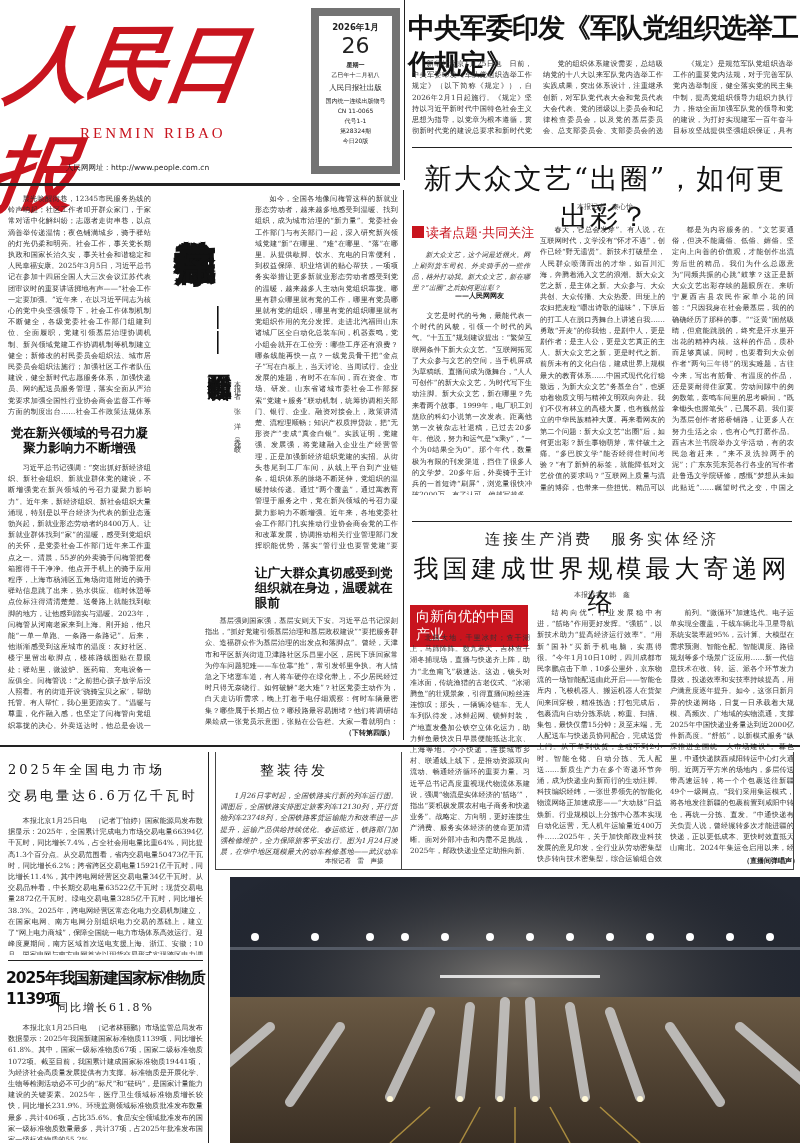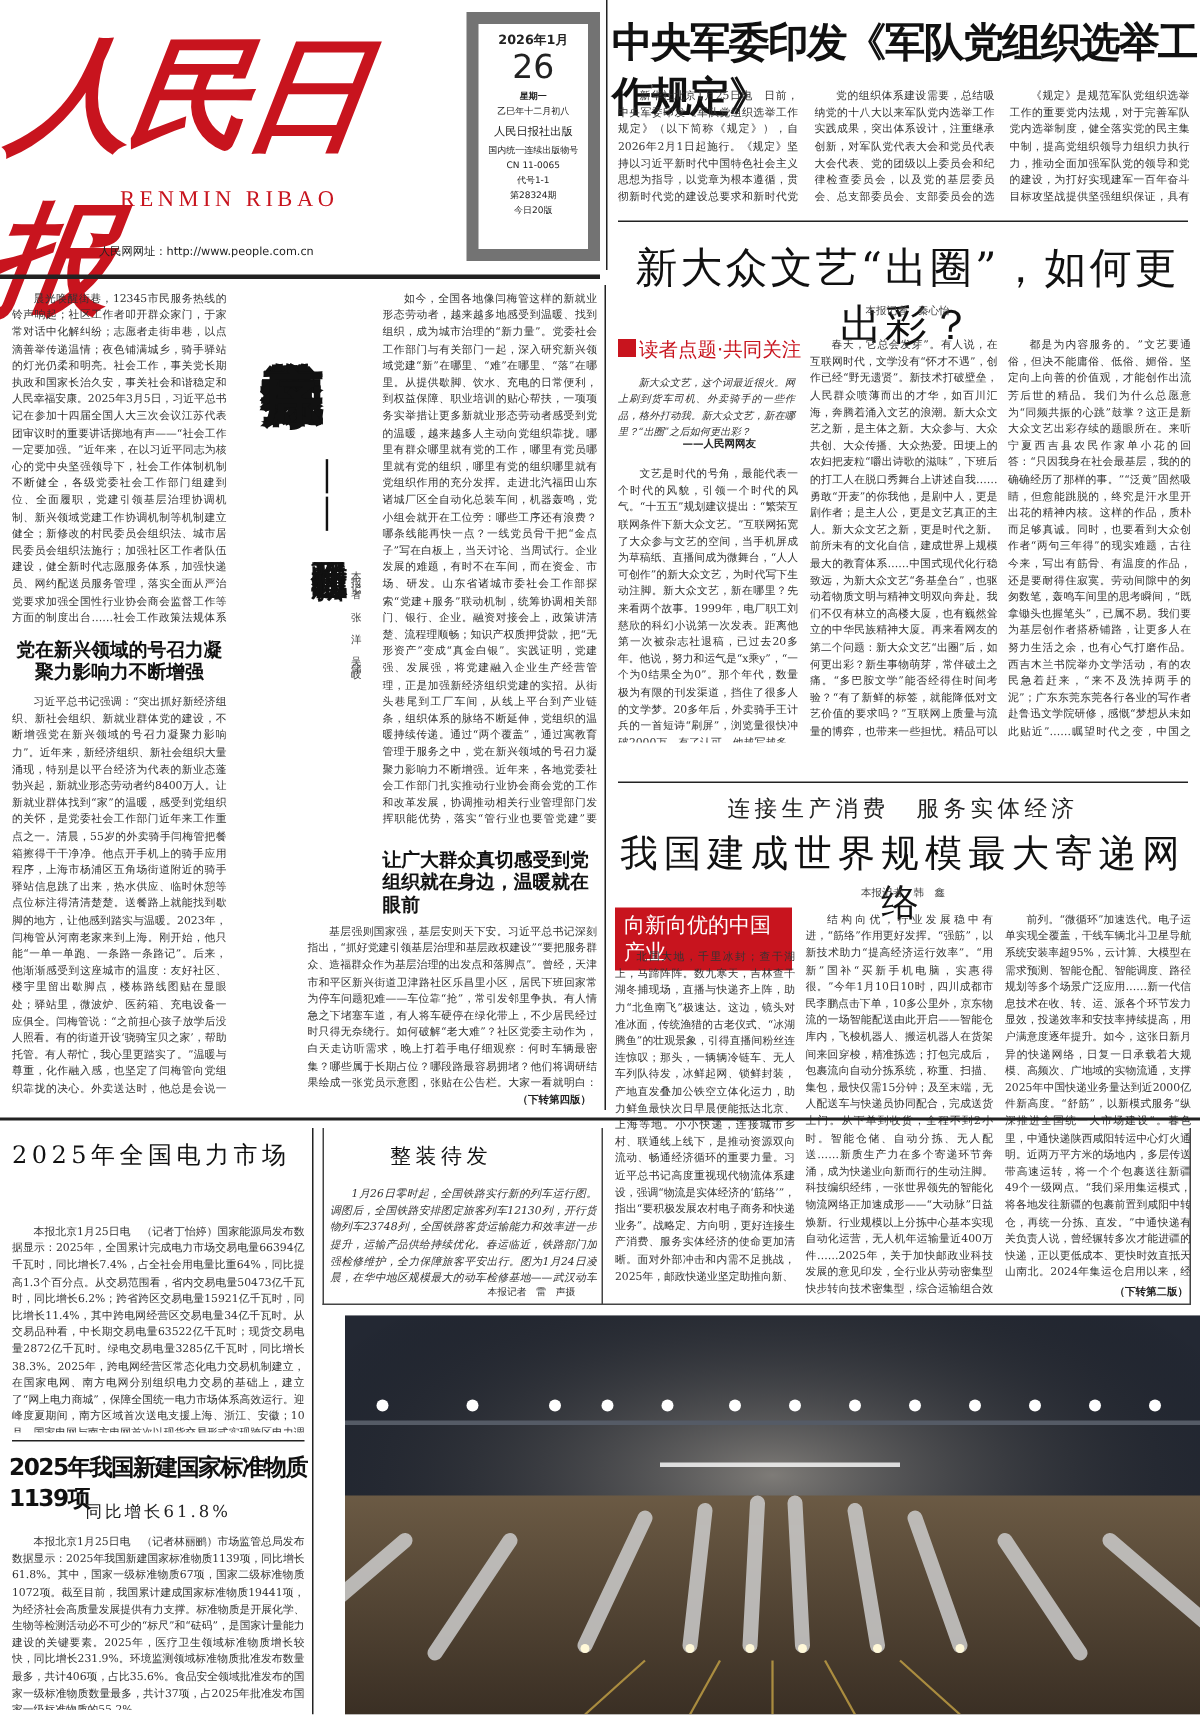--- a/index.html
+++ b/index.html
@@ -80,27 +80,28 @@
 <div class="abs sans" style="left:345px;top:728px;font-size:7px;font-weight:bold">（下转第四版）</div>
 <div class="rule" style="left:403px;top:190px;width:1px;height:550px"></div>
 
 <div class="abs" style="left:412px;top:530px;width:380px;text-align:center;font-size:15px;letter-spacing:3px;color:#222">连接生产消费　服务实体经济</div>
 <div class="abs" style="left:412px;top:552px;width:380px;text-align:center;font-size:25px;letter-spacing:4px;color:#111">我国建成世界规模最大寄递网络</div>
 <div class="abs" style="left:412px;top:590px;width:380px;text-align:center;font-size:7px;color:#444">本报记者　韩　鑫</div>
 <div class="abs kicker-red" style="left:410px;top:605px;width:118px">向新向优的中国产业</div>
 <div class="abs txt" style="left:410px;top:632px;width:120px;height:233px;overflow:hidden">北国大地，千里冰封；查干湖上，马蹄阵阵。数九寒天，吉林查干湖冬捕现场，直播与快递齐上阵，助力“北鱼南飞”极速达。这边，镜头对准冰面，传统渔猎的古老仪式、“冰湖腾鱼”的壮观景象，引得直播间粉丝连连惊叹；那头，一辆辆冷链车、无人车列队待发，冰鲜起网、锁鲜封装，产地直发叠加公铁空立体化运力，助力鲜鱼最快次日早晨便能抵达北京、上海等地。小小快递，连接城市乡村、联通线上线下，是推动资源双向流动、畅通经济循环的重要力量。习近平总书记高度重视现代物流体系建设，强调“物流是实体经济的‘筋络’”，指出“要积极发展农村电子商务和快递业务”。战略定、方向明，更好连接生产消费、服务实体经济的使命更加清晰。面对外部冲击和内需不足挑战，2025年，邮政快递业坚定助推向新、</div>
 <div class="abs txt" style="left:537px;top:607px;width:125px;height:258px;overflow:hidden">结构向优，行业发展稳中有进，“筋络”作用更好发挥。“强筋”，以新技术助力“提高经济运行效率”。“用新”国补“买新手机电脑，实惠得很。”今年1月10日10时，四川成都市民李鹏点击下单，10多公里外，京东物流的一场智能配送由此开启——智能仓库内，飞梭机器人、搬运机器人在货架间来回穿梭，精准拣选；打包完成后，包裹流向自动分拣系统，称重、扫描、集包，最快仅需15分钟；及至末端，无人配送车与快递员协同配合，完成送货上门。从下单到收货，全程不到2小时。智能仓储、自动分拣、无人配送……新质生产力在多个寄递环节奔涌，成为快递业向新而行的生动注脚。科技编织经纬，一张世界领先的智能化物流网络正加速成形——“大动脉”日益焕新。行业规模以上分拣中心基本实现自动化运营，无人机年运输量近400万件……2025年，关于加快邮政业科技发展的意见印发，全行业从劳动密集型快步转向技术密集型，综合运输组合效率、信息化组织化程度、服务范围和性价比稳居世界</div>
 <div class="abs txt" style="left:670px;top:607px;width:124px;height:245px;overflow:hidden">前列。“微循环”加速迭代。电子运单实现全覆盖，干线车辆北斗卫星导航系统安装率超95%，云计算、大模型在需求预测、智能仓配、智能调度、路径规划等多个场景广泛应用……新一代信息技术在收、转、运、派各个环节发力显效，投递效率和安技率持续提高，用户满意度逐年提升。如今，这张日新月异的快递网络，日复一日承载着大规模、高频次、广地域的实物流通，支撑2025年中国快递业务量达到近2000亿件新高度。“舒筋”，以新模式服务“纵深推进全国统一大市场建设”。暮色里，中通快递陕西咸阳转运中心灯火通明。近两万平方米的场地内，多层传送带高速运转，将一个个包裹送往新疆49个一级网点。“我们采用集运模式，将各地发往新疆的包裹前置到咸阳中转仓，再统一分拣、直发。”中通快递有关负责人说，曾经辗转多次才能进疆的快递，正以更低成本、更快时效直抵天山南北。2024年集运仓启用以来，经此进疆的快递量由日均6万件攀升至10万件。</div>
-<div class="abs sans" style="left:743px;top:856px;font-size:7px;font-weight:bold">（下转第二版）</div>
+<div class="abs sans" style="left:743px;top:856px;font-size:7px;font-weight:bold">（直播间弹唱声）</div>
 
 <div class="rule" style="left:0;top:745px;width:800px;height:2px"></div>
 <div class="rule" style="left:208px;top:752px;width:1px;height:391px"></div>
 
-<div class="abs" style="left:8px;top:757px;width:195px;font-size:16px;line-height:26px;color:#111;letter-spacing:3px">
+<div class="abs" style="left:8px;top:757px;width:195px;font-size:13px;line-height:26px;color:#111;letter-spacing:3px">
   <div>2025年全国电力市场</div>
+  <div>交易电量达6.6万亿千瓦时</div>
 </div>
 <div class="abs txt" style="left:8px;top:815px;width:195px;height:140px;overflow:hidden">本报北京1月25日电　（记者丁怡婷）国家能源局发布数据显示：2025年，全国累计完成电力市场交易电量66394亿千瓦时，同比增长7.4%，占全社会用电量比重64%，同比提高1.3个百分点。从交易范围看，省内交易电量50473亿千瓦时，同比增长6.2%；跨省跨区交易电量15921亿千瓦时，同比增长11.4%，其中跨电网经营区交易电量34亿千瓦时。从交易品种看，中长期交易电量63522亿千瓦时；现货交易电量2872亿千瓦时。绿电交易电量3285亿千瓦时，同比增长38.3%。2025年，跨电网经营区常态化电力交易机制建立，在国家电网、南方电网分别组织电力交易的基础上，建立了“网上电力商城”，保障全国统一电力市场体系高效运行。迎峰度夏期间，南方区域首次送电支援上海、浙江、安徽；10月，国家电网与南方电网首次以现货交易形式实现跨区电力调配。</div>
 <div class="rule" style="left:8px;top:960px;width:195px;height:1px"></div>
 
 <div class="abs sans" style="left:6px;top:968px;width:200px;font-size:15.5px;font-weight:bold;color:#111;letter-spacing:-1px">2025年我国新建国家标准物质1139项</div>
 <div class="abs" style="left:8px;top:1000px;width:195px;text-align:center;font-size:11px;letter-spacing:2px;color:#222">同比增长61.8%</div>
 <div class="abs txt" style="left:8px;top:1022px;width:195px;height:118px;overflow:hidden">本报北京1月25日电　（记者林丽鹂）市场监管总局发布数据显示：2025年我国新建国家标准物质1139项，同比增长61.8%。其中，国家一级标准物质67项，国家二级标准物质1072项。截至目前，我国累计建成国家标准物质19441项，为经济社会高质量发展提供有力支撑。标准物质是开展化学、生物等检测活动必不可少的“标尺”和“砝码”，是国家计量能力建设的关键要素。2025年，医疗卫生领域标准物质增长较快，同比增长231.9%。环境监测领域标准物质批准发布数量最多，共计406项，占比35.6%。食品安全领域批准发布的国家一级标准物质数量最多，共计37项，占2025年批准发布国家一级标准物质的55.2%。</div>
 
 <div class="abs" style="left:215px;top:752px;width:187px;height:118px;border:1px solid #444;border-top:none"></div>
 <div class="abs" style="left:215px;top:762px;width:158px;text-align:center;font-family:'DejaVu Sans',sans-serif;font-size:14px;letter-spacing:3px;color:#111">整装待发</div>

